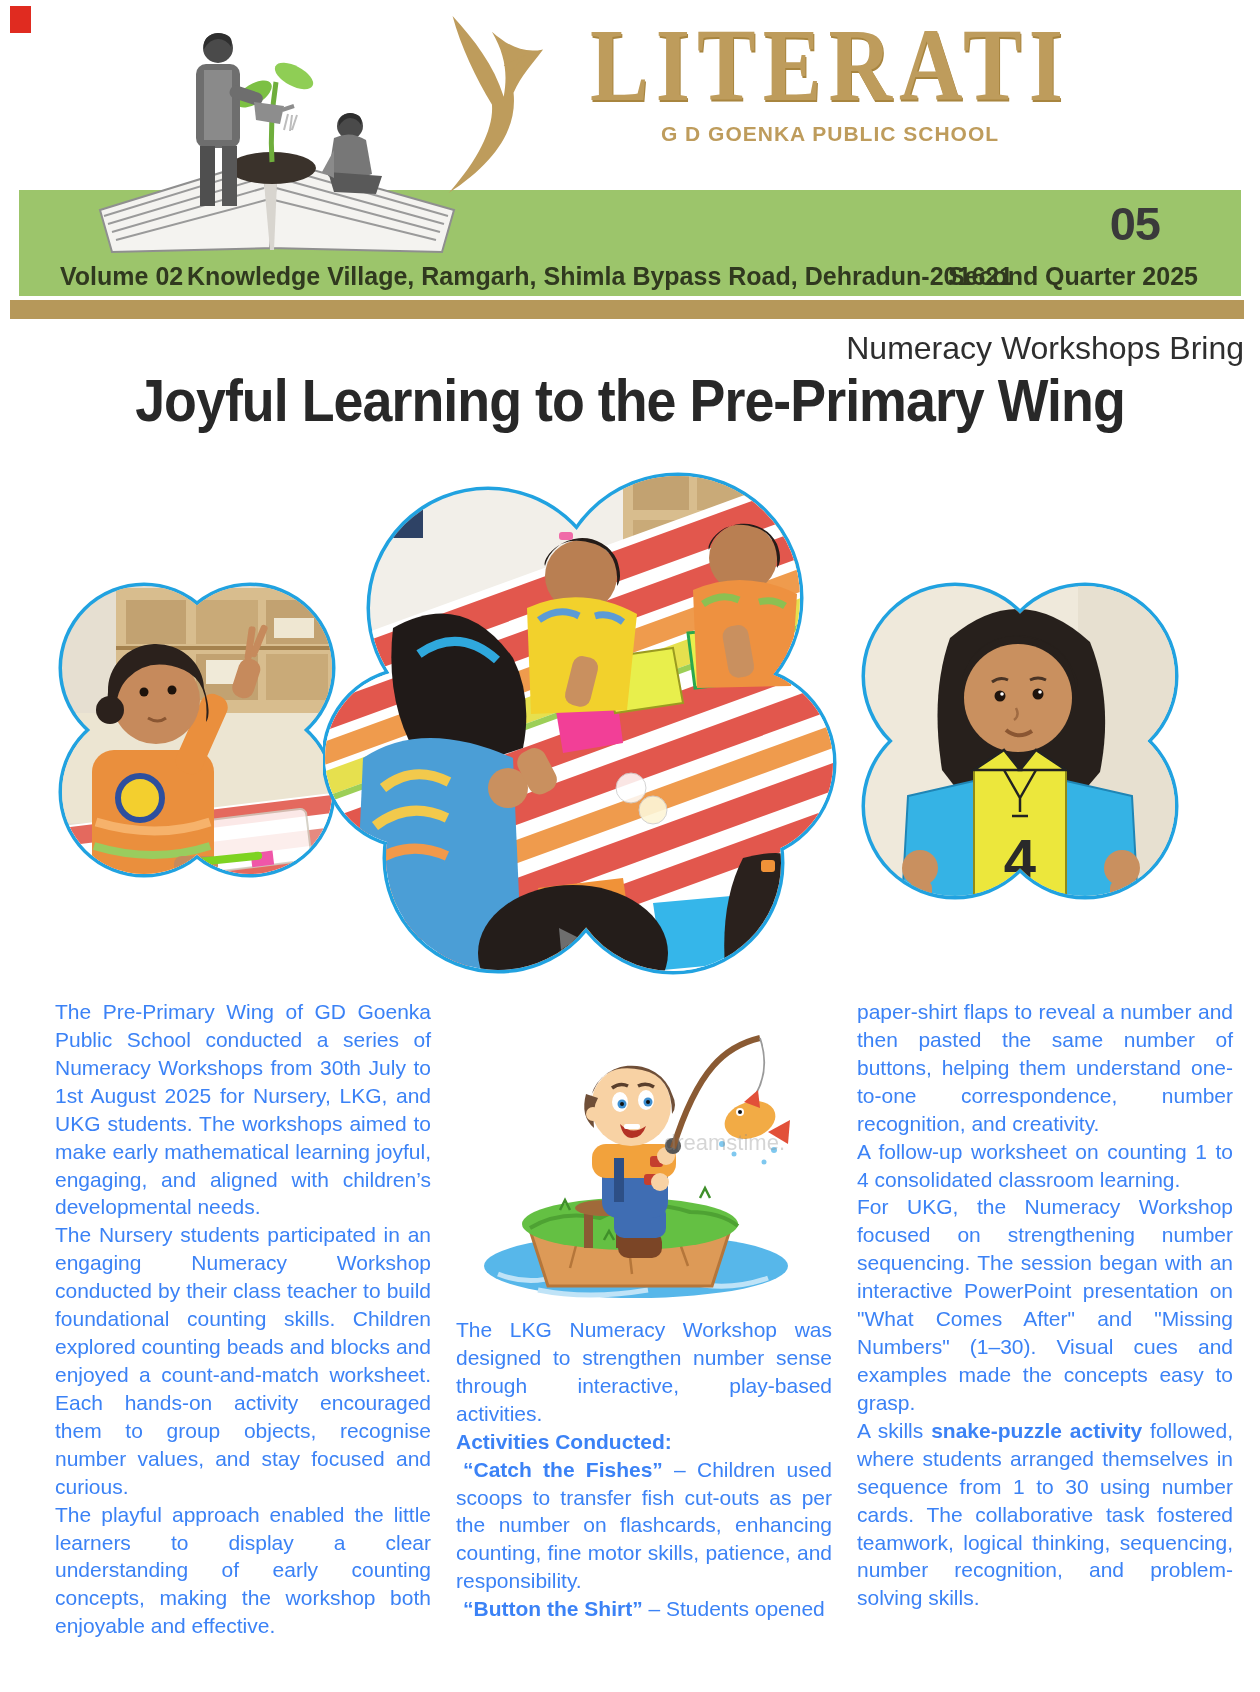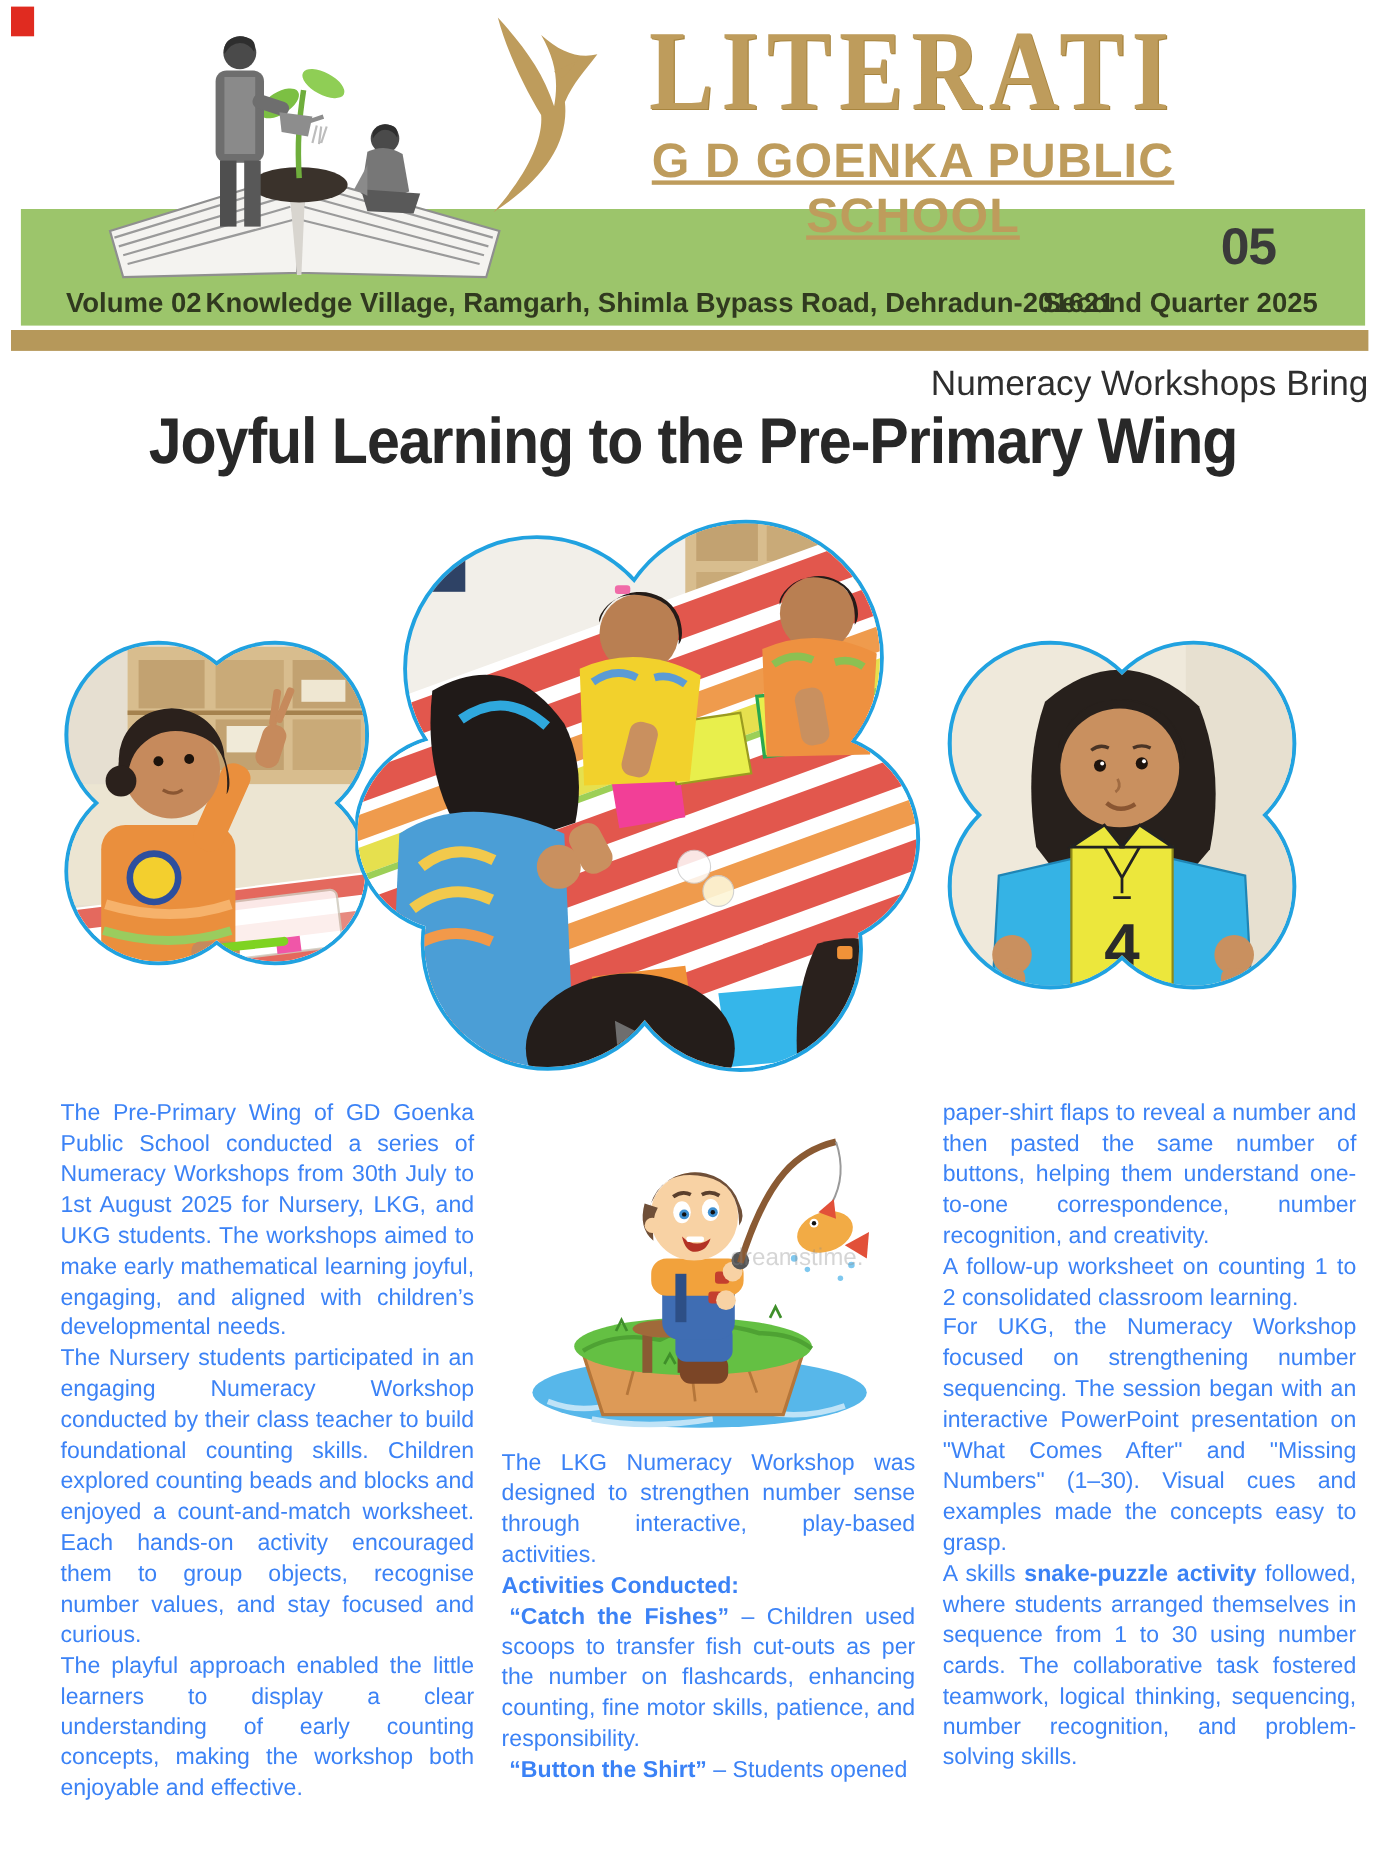--- a/index.html
+++ b/index.html
@@ -7,21 +7,21 @@
         font-family:"Liberation Sans",sans-serif;color:#3b3b3b;}
   
   .red-mark{position:absolute;left:10px;top:6px;width:21px;height:27px;background:#e02b20;}
   .banner{position:absolute;left:19px;top:190px;width:1222px;height:106px;background:var(--banner-green,#9cc56b);}
   .gold-bar{position:absolute;left:10px;top:300px;width:1240px;height:19px;background:var(--gold-bar,#b6985a);}
   .masthead-title{position:absolute;left:560px;top:6px;width:540px;text-align:center;
       font-family:"Liberation Serif",serif;font-weight:bold;font-size:88px;letter-spacing:7px;
       color:var(--gold,#be9c5c);transform:scale(1,1.18);transform-origin:center top;
       text-shadow:1px 1px 0 #a8853f;}
   .masthead-school{position:absolute;left:560px;top:122px;width:540px;text-align:center;
-      font-weight:bold;font-size:44px;letter-spacing:1px;color:var(--gold,#be9c5c);text-decoration:underline;}
+      font-weight:bold;font-size:21px;letter-spacing:1px;color:var(--gold,#be9c5c);}
   .page-number{position:absolute;right:84px;top:196px;font-size:47px;font-weight:bold;color:#3a3a3a;
       letter-spacing:-1px;}
   .info{position:absolute;top:262px;font-size:25px;font-weight:bold;color:#30391f;}
   .info-volume{left:60px;}
   .info-address{left:180px;width:840px;text-align:center;}
   .info-quarter{right:46px;}
   .logo-art{position:absolute;left:82px;top:10px;width:405px;height:245px;z-index:3;}
   .bird{position:absolute;left:422px;top:14px;width:130px;height:182px;z-index:2;}
   
   .kicker{position:absolute;left:0;top:330px;width:1260px;text-align:right;font-size:32px;color:#2e2e2e;}
@@ -372,18 +372,18 @@
       <text x="196" y="152" font-size="22" fill="#8a8a8a" opacity=".35" font-family="Liberation Sans, sans-serif">dreamstime.</text>
     </svg>
     <p>The LKG Numeracy Workshop was designed to strengthen number sense through interactive, play-based activities.</p>
     <p><b>Activities Conducted:</b></p>
     <p class="q-indent"><b>“Catch the Fishes”</b><span> – Children used scoops to transfer fish cut-outs as per the number on flashcards, enhancing counting, fine motor skills, patience, and responsibility.</span></p>
     <p class="q-indent"><b>“Button the Shirt”</b><span> – Students opened</span></p>
   </div>
 
   <div class="col col3">
     <p>paper-shirt flaps to reveal a number and then pasted the same number of buttons, helping them understand one-to-one correspondence, number recognition, and creativity.</p>
-    <p>A follow-up worksheet on counting 1 to 2 consolidated classroom learning.</p>
+    <p>A follow-up worksheet on counting 1 to 4 consolidated classroom learning.</p>
     <p>For UKG, the Numeracy Workshop focused on strengthening number sequencing. The session began with an interactive PowerPoint presentation on "What Comes After" and "Missing Numbers" (1–30). Visual cues and examples made the concepts easy to grasp.</p>
     <p><span>A skills </span><b>snake-puzzle activity</b><span> followed, where students arranged themselves in sequence from 1 to 30 using number cards. The collaborative task fostered teamwork, logical thinking, sequencing, number recognition, and problem-solving skills.</span></p>
   </div>
 
 </div>
 
 </body></html>

